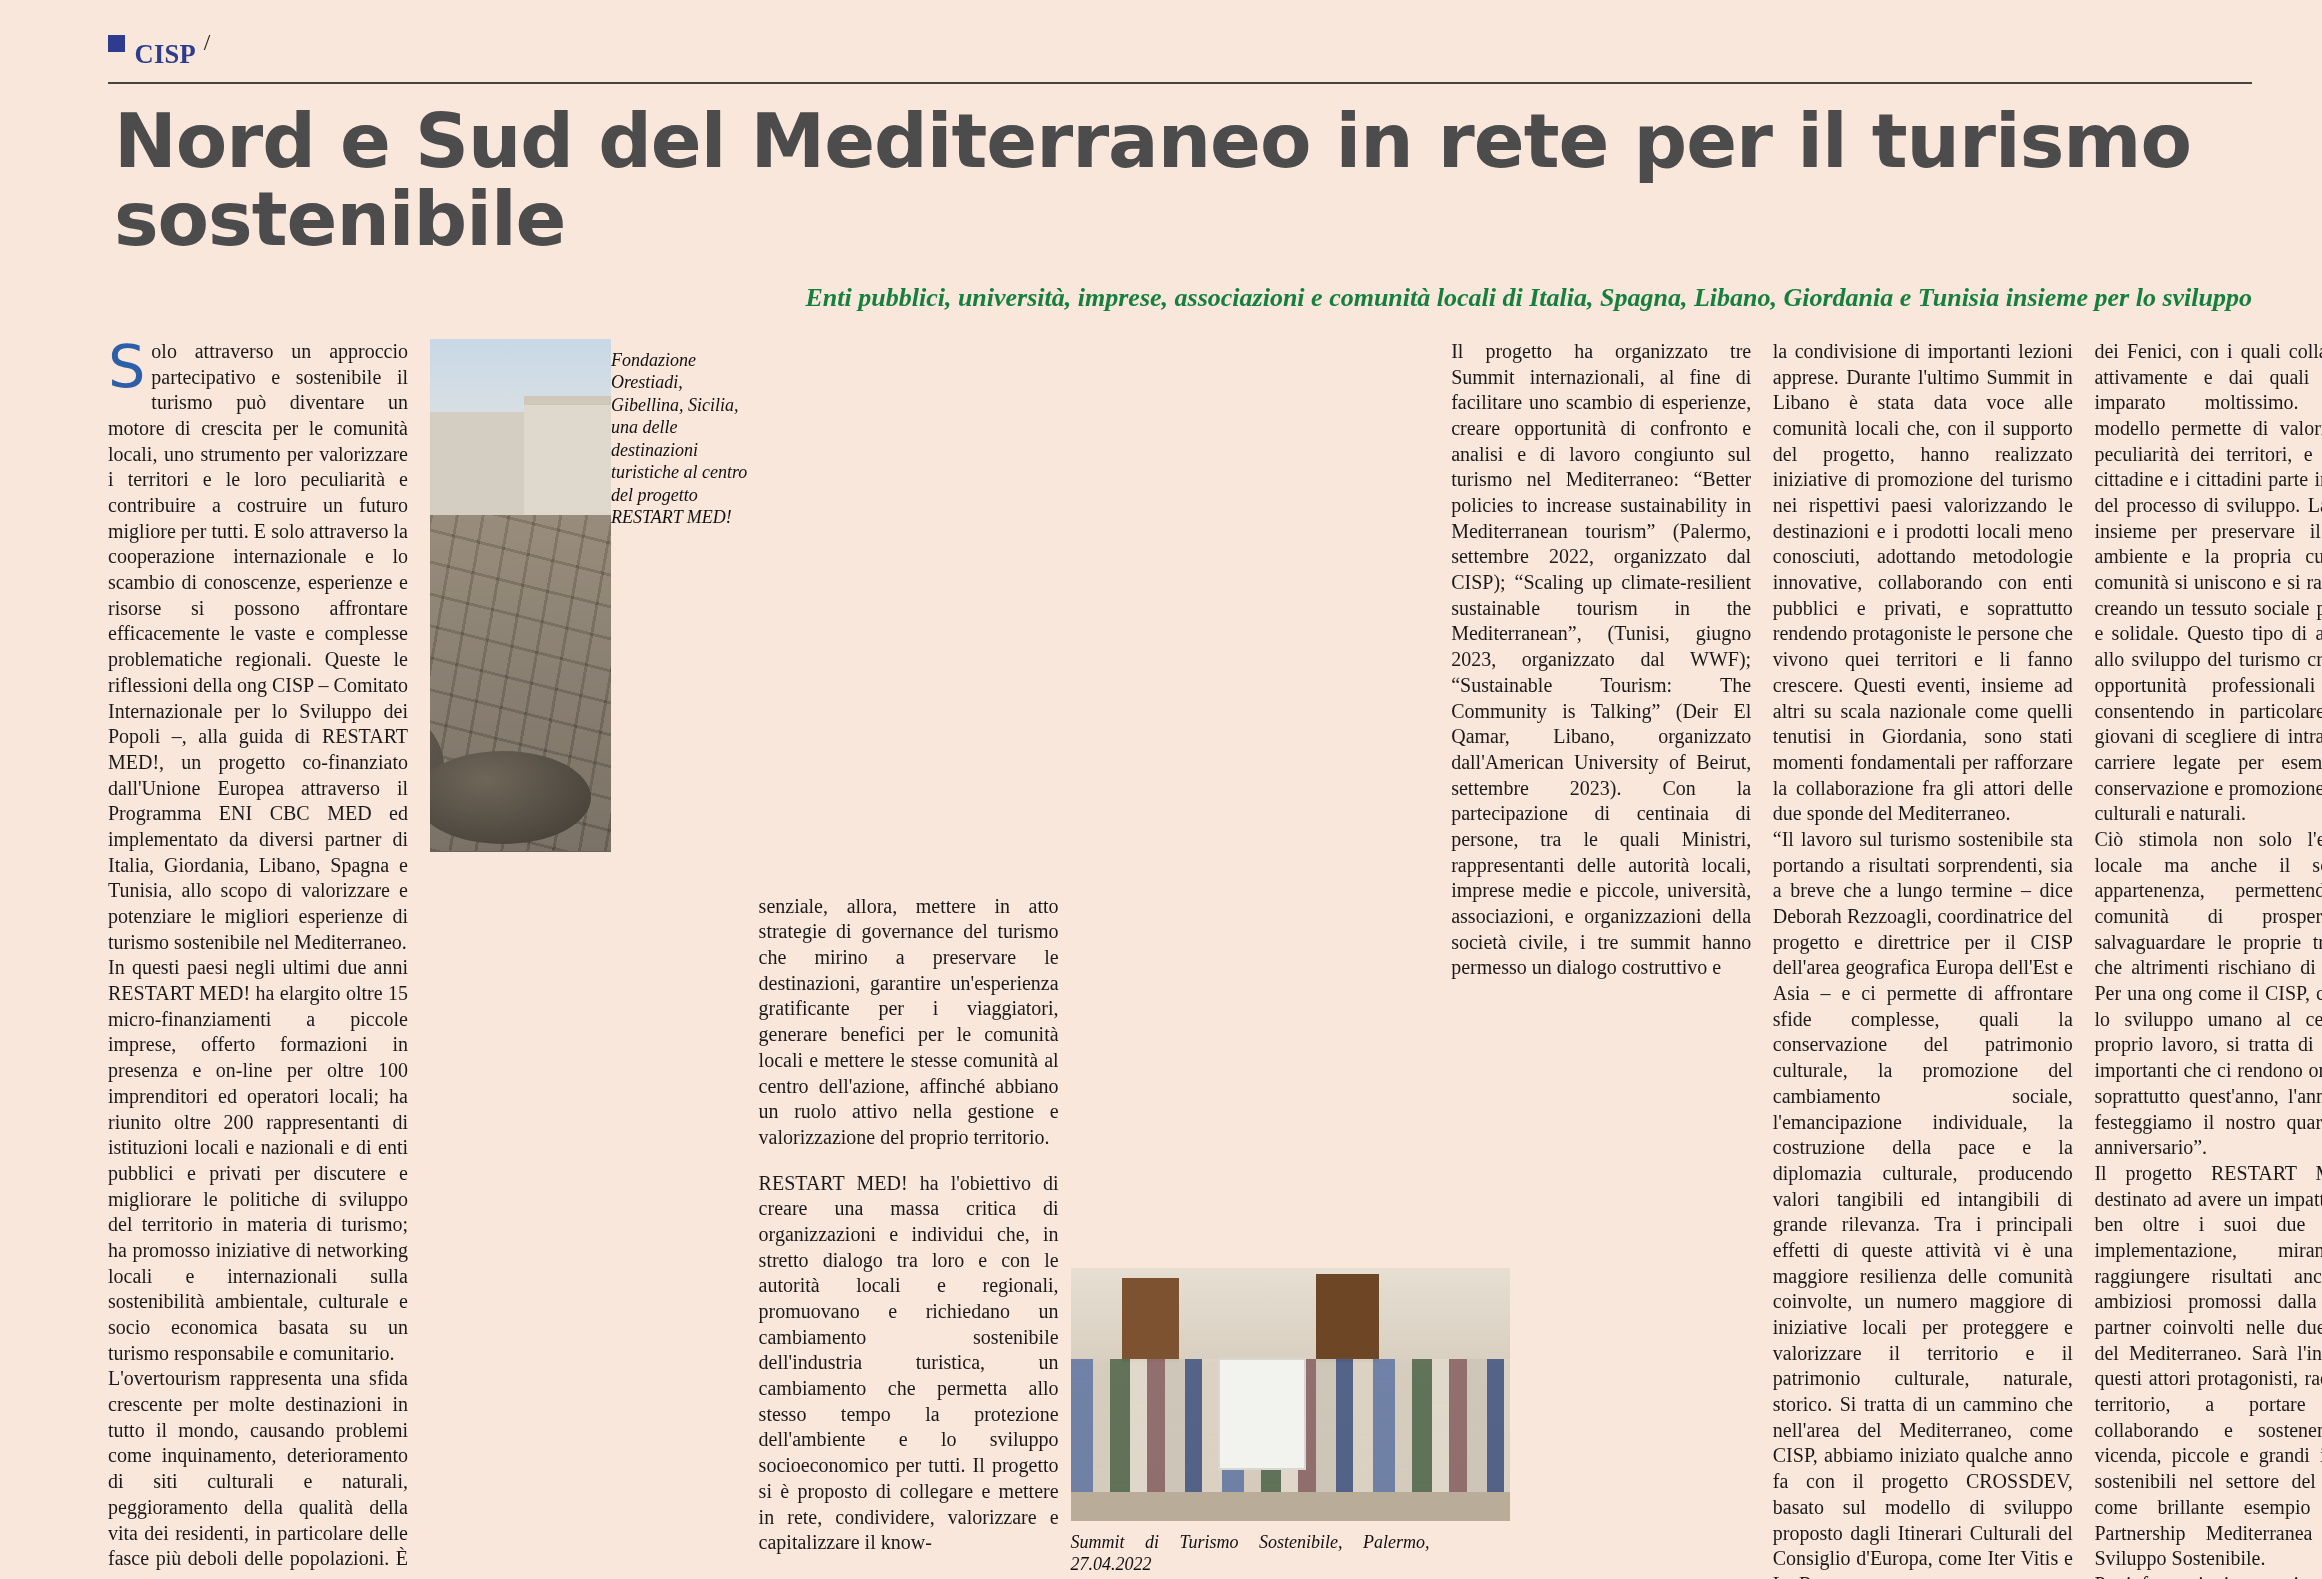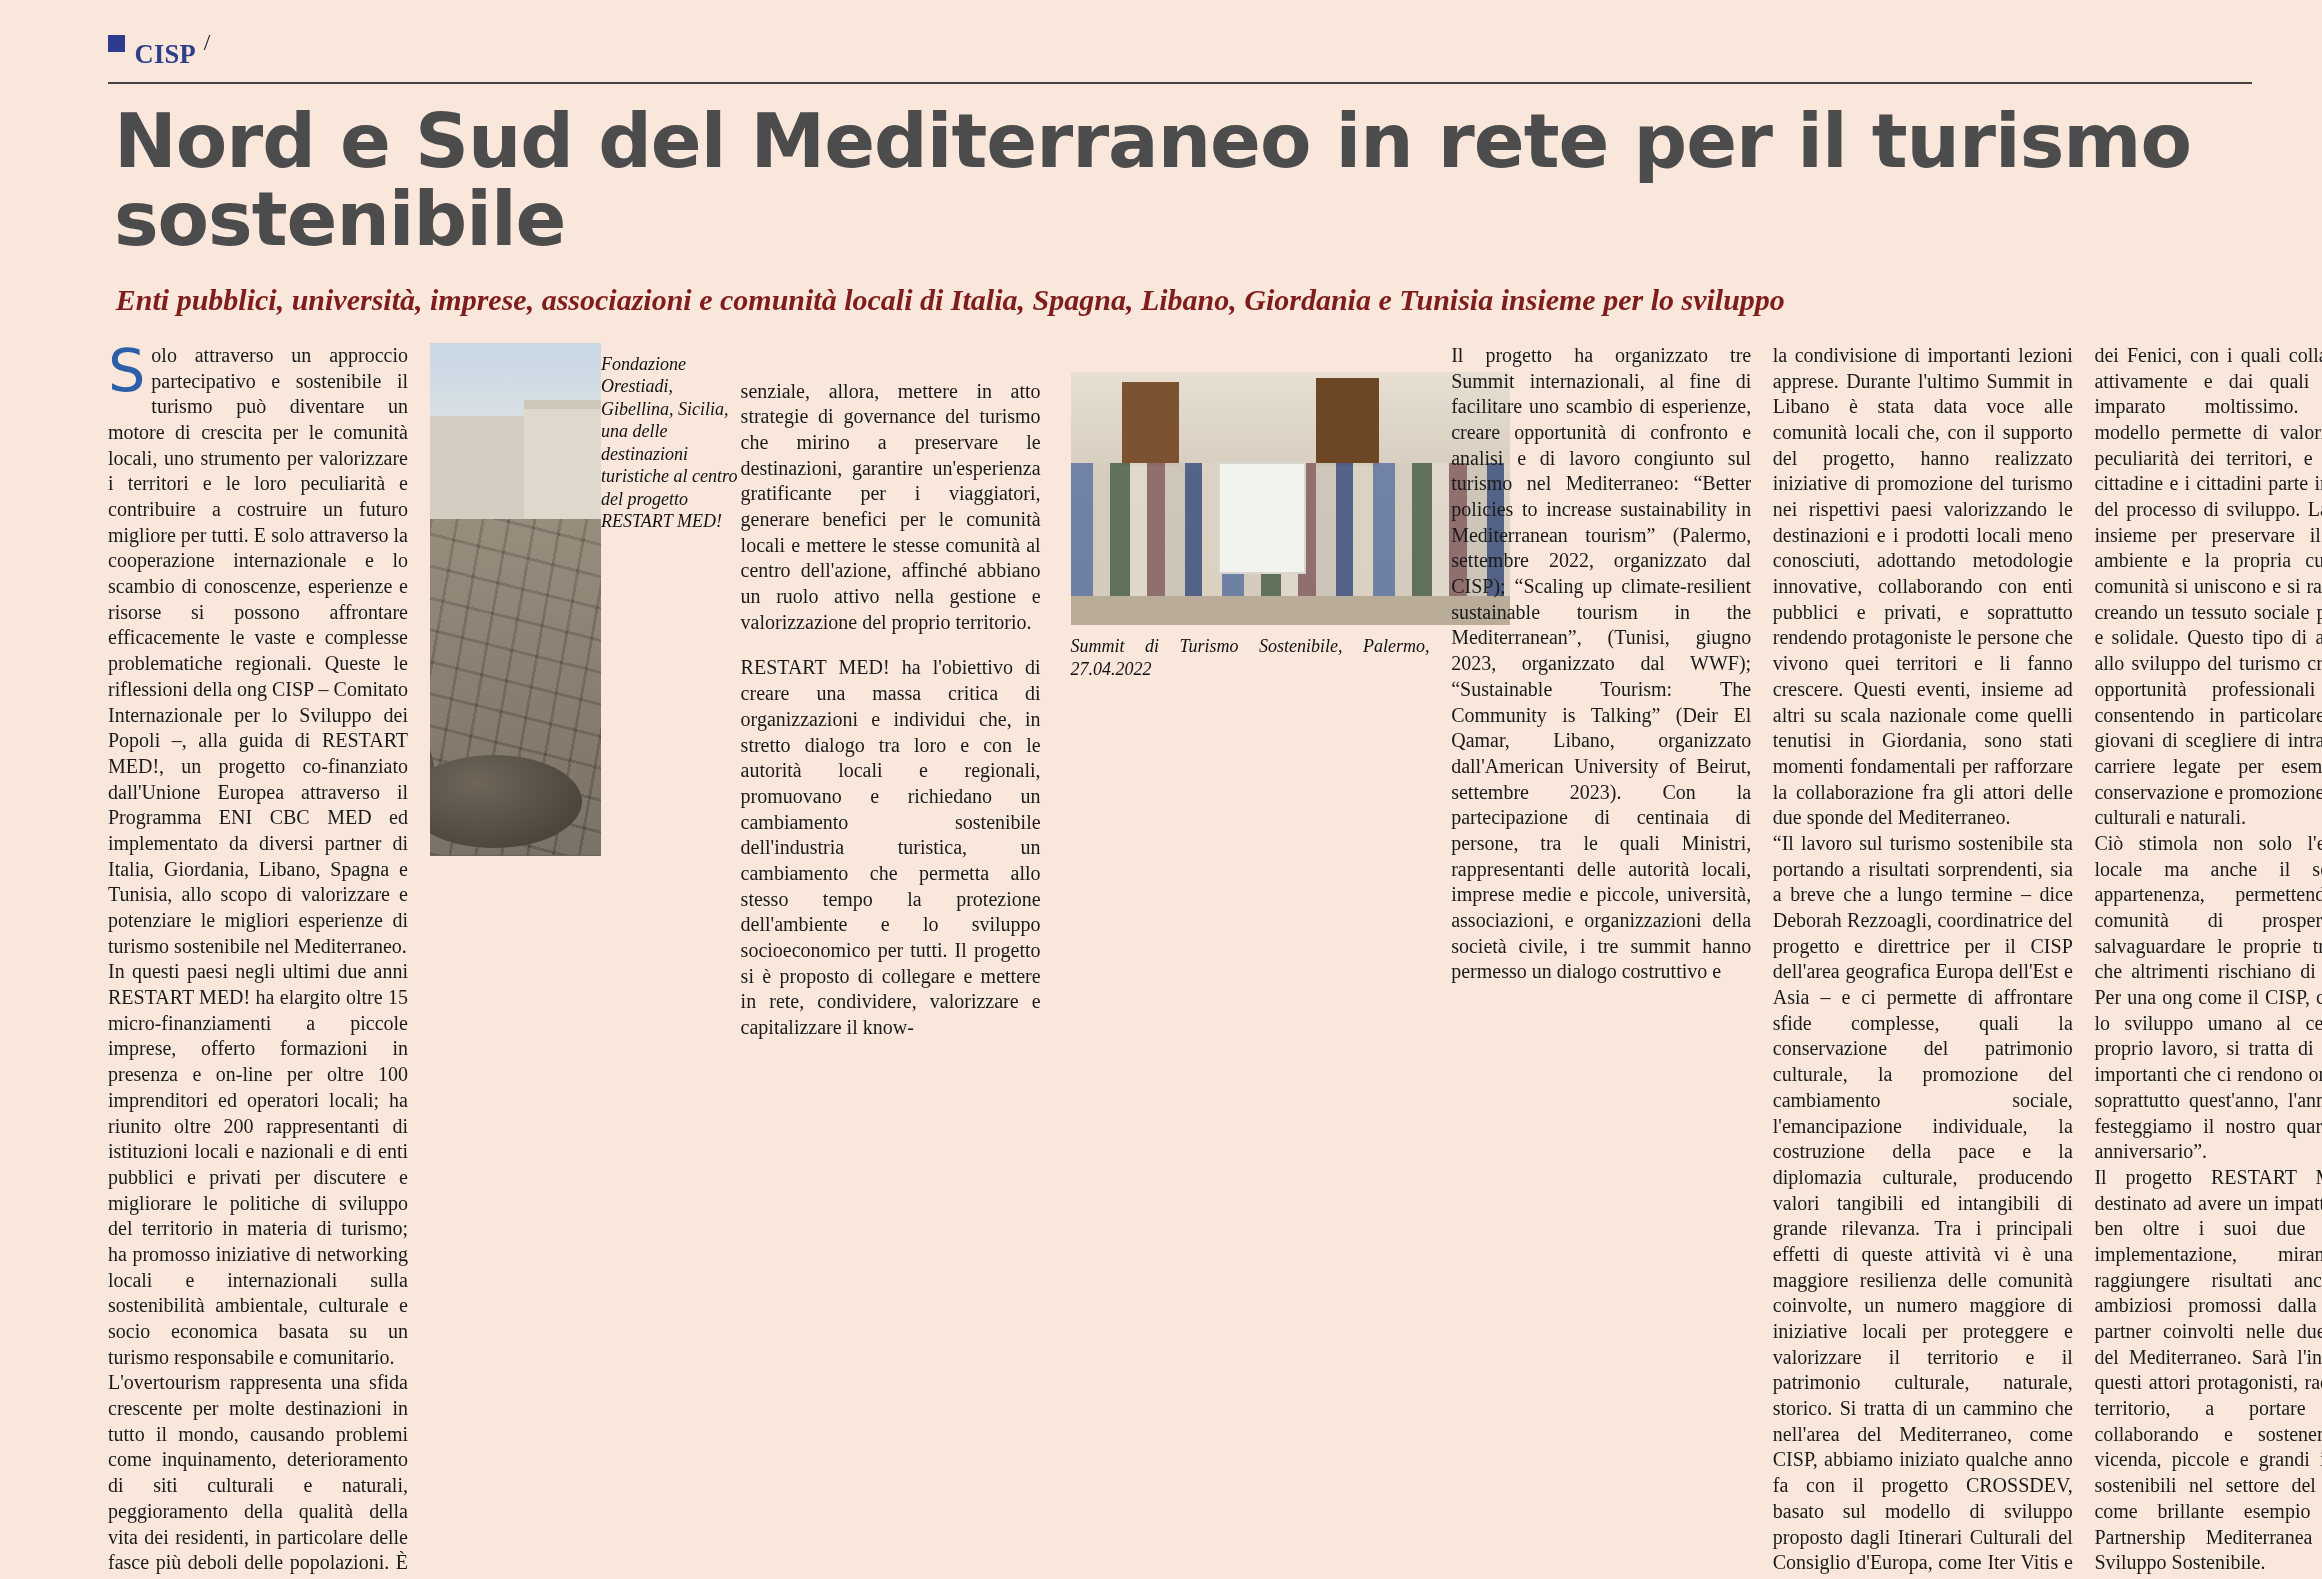--- a/index.html
+++ b/index.html
@@ -42,23 +42,24 @@
     font-weight:700;
     font-size:75px;
     line-height:1.04;
     color:#4c4c4c;
     letter-spacing:-1px;
     margin:17.6px 0 0 5.9px;
   }
   .subhead{
     font-family:"Liberation Serif", serif;
     font-style:italic;
-    font-size:30px;
+    font-size:26px;
     margin:25.5px 0 0 7.8px;
-    color:#7f1d1d;
+    color:#15803d;
+    text-align:right;
   }
   
   .cols{
     position:relative;
     margin-top:25.5px;
     display:flex;
     gap:21.6px;
     height:1237px;
   }
   .col{
@@ -93,21 +94,21 @@
       linear-gradient(#8c7f6d,#6a6154);
   }
   .photo-top .boulder{position:absolute;right:167px;bottom:19.6px;width:294px;height:147px;
     border-radius:55% 45% 50% 50%/60% 55% 45% 40%;
     background:radial-gradient(ellipse at 35% 30%, #7d7266, #4c463d);}
   .photo-top .boulder2{position:absolute;right:19.6px;bottom:7.8px;width:176px;height:93px;
     border-radius:50%;background:radial-gradient(ellipse at 40% 30%, #6f6659, #3f3a33);}
   .caption{
     font-size:18px;font-style:italic;line-height:1.25;margin-top:9.8px;color:#111;
   }
-  .mid-split{display:flex;gap:30px;margin-top:15.7px;flex:1;}
+  .mid-split{display:flex;gap:12px;margin-top:15.7px;flex:1;align-items:flex-end;}
   .mid-col{width:300px;font-size:20px;line-height:1.285;text-align:justify;-webkit-hyphens:auto;hyphens:auto;}
   .mid-col-last{width:359px;}
   .photo-bottom{
     width:439px;height:253px;margin-top:13.7px;
     background:linear-gradient(#cfd9cf 0%, #b9c3b4 35%, #9aa492 100%);
     position:relative;overflow:hidden;
   }
   .pb-wall{position:absolute;left:0;top:0;width:100%;height:94px;background:linear-gradient(#e6dfd2,#d8cfc0);}
   .pb-door{position:absolute;left:51px;top:9.8px;width:57px;height:84px;background:#7c5230;}
   .pb-door2{position:absolute;left:245px;top:5.9px;width:63px;height:88px;background:#6d4626;}

